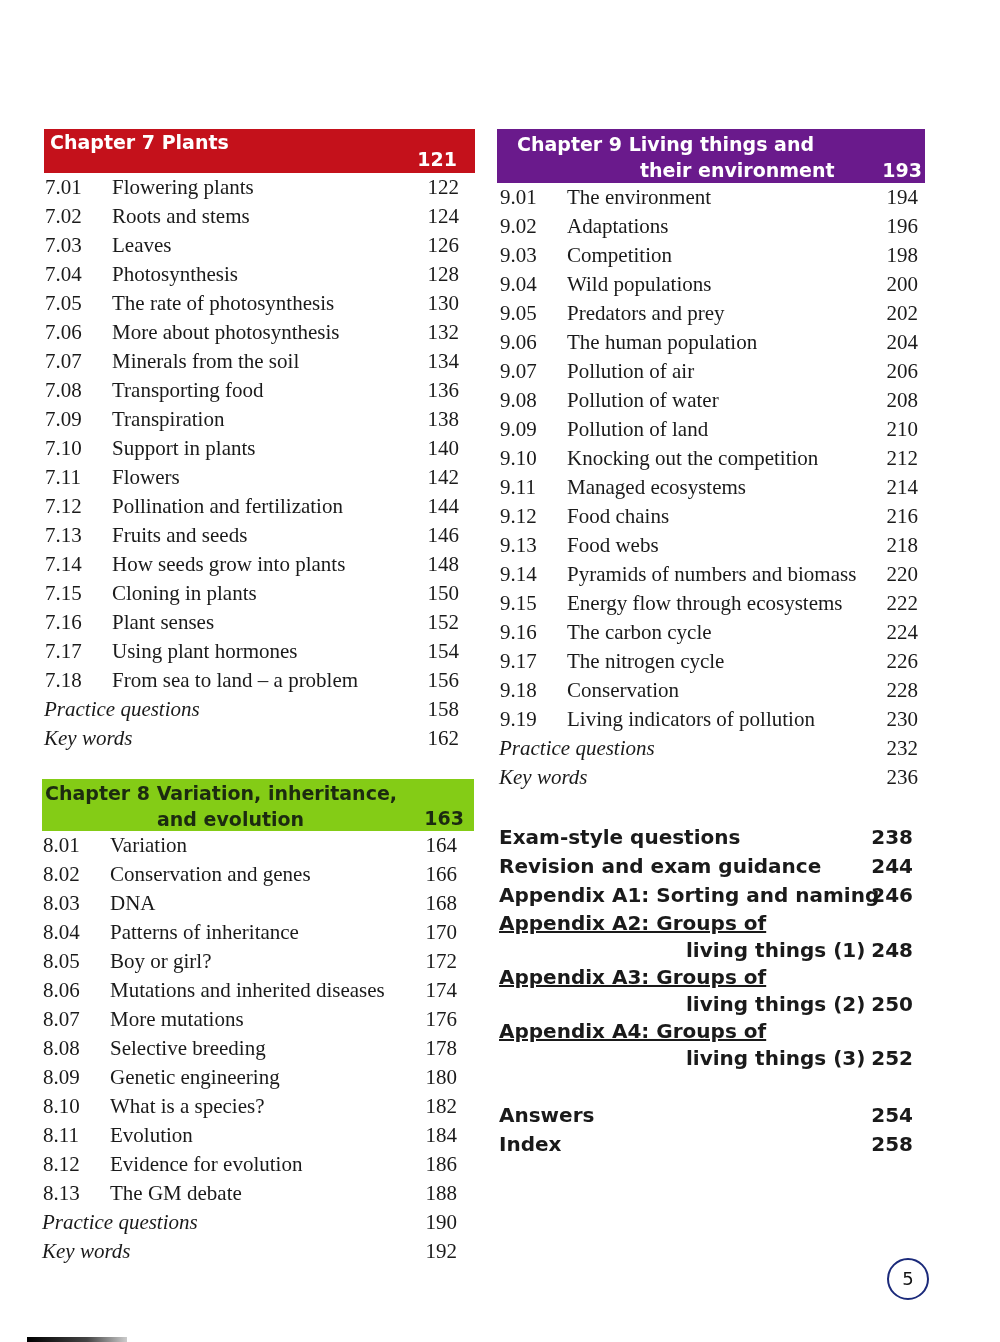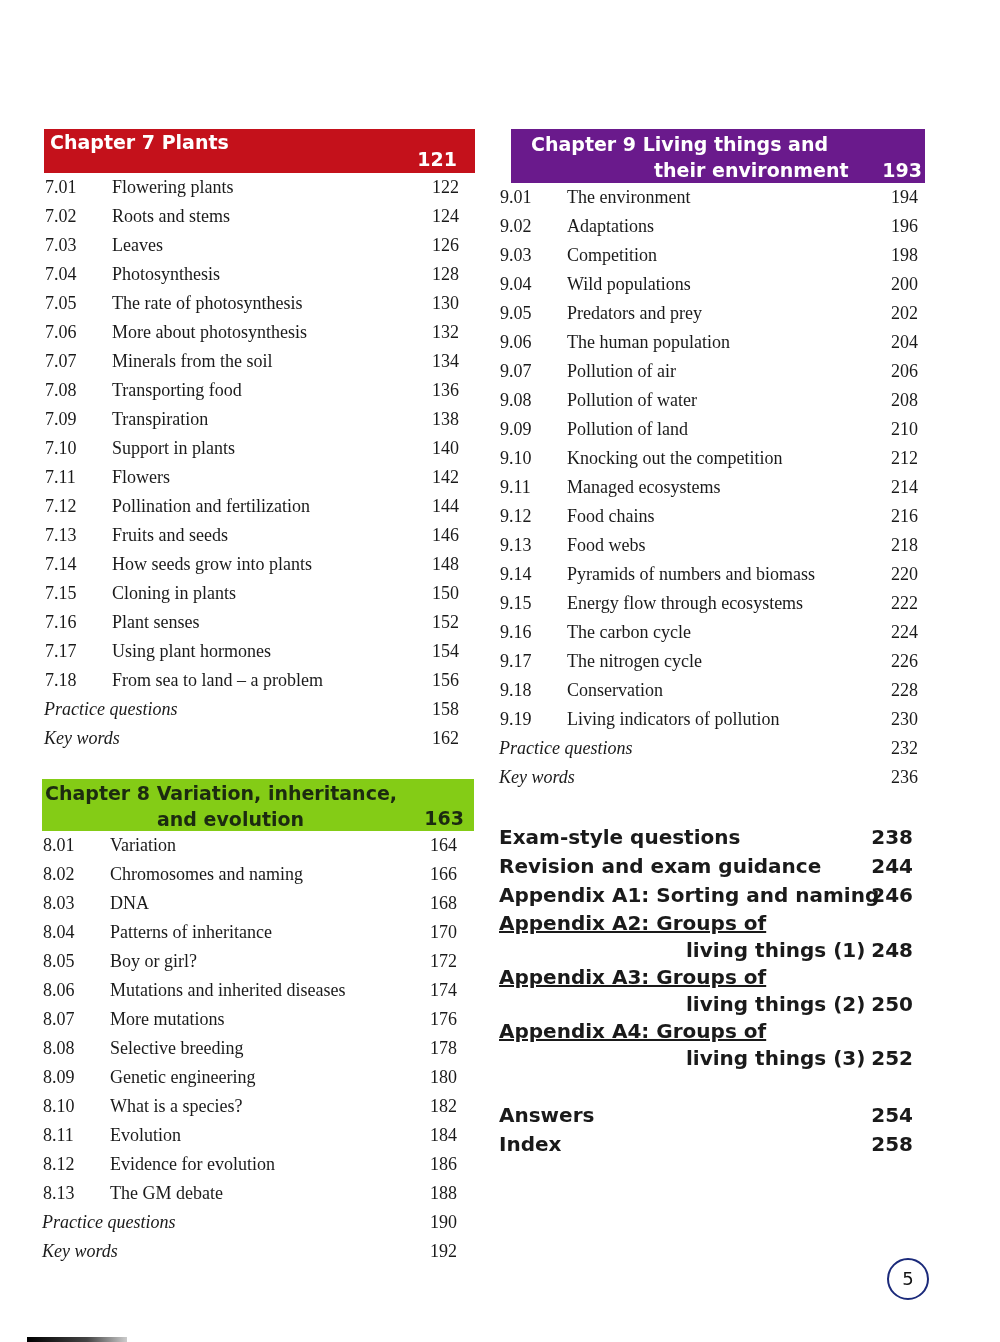--- a/index.html
+++ b/index.html
@@ -3,30 +3,30 @@
 <meta charset="utf-8">
 <style>
   html, body { margin:0; padding:0; }
   body { width:1000px; height:1342px; background:#ffffff; position:relative; overflow:hidden; color:#1a1a1a; }
   .col { position:absolute; }
   #col-left { left:42px; top:129px; width:432px; }
   #col-right { left:495px; top:129px; width:430px; }
 
   .ch-head { color:#fff; font-family:"DejaVu Sans", sans-serif; font-weight:bold; font-size:19px; position:relative; box-sizing:border-box; }
   .ch7 { background:#c4111b; height:44px; line-height:27px; padding:0 18px 0 6px; margin-left:2px; width:431px; }
-  .ch9 { background:#6a1a8c; height:54px; padding:2px 4px 0 20px; margin-left:16px; }
+  .ch9 { background:#6a1a8c; height:54px; padding:2px 4px 0 20px; margin-left:2px; }
   .ch8 { background:#84cc16; color:#1c2b10; height:52px; padding:1px 8px 0 3px; }
   .ch-head .num { position:absolute; right:18px; bottom:0; }
   .ch9 .num { right:3px; line-height:26px; }
   .ch8 .num { right:10px; line-height:26px; }
   .ch9 .l1, .ch9 .l2, .ch8 .l1, .ch8 .l2 { display:block; line-height:26px; }
   .ch9 .l2 { padding-left:123px; }
   .ch8 .l2 { padding-left:112px; }
 
-  .rows { font-family:"Liberation Serif", serif; font-size:18px; }
+  .rows { font-family:"Liberation Serif", serif; font-size:21px; }
   .row { height:29px; line-height:29px; position:relative; }
   .row .sec { position:absolute; left:3px; }
   .row .ttl { position:absolute; left:70px; white-space:nowrap; }
   .row .pg { position:absolute; right:15px; }
   .row.it .ttl { left:2px; font-style:italic; }
   #col-right .row .sec { left:5px; }
   #col-right .row .ttl { left:72px; }
   #col-right .row .pg { right:7px; }
   #col-right .row.it .ttl { left:4px; }
   #ch8-rows .row .sec { left:1px; }
@@ -163,21 +163,21 @@
     <span class="num">163</span>
   </div>
   <div id="ch8-rows" class="rows">
       <div class="row">
         <span class="sec">8.01</span>
         <span class="ttl">Variation</span>
         <span class="pg">164</span>
       </div>
       <div class="row">
         <span class="sec">8.02</span>
-        <span class="ttl">Chromosomes and naming</span>
+        <span class="ttl">Conservation and genes</span>
         <span class="pg">166</span>
       </div>
       <div class="row">
         <span class="sec">8.03</span>
         <span class="ttl">DNA</span>
         <span class="pg">168</span>
       </div>
       <div class="row">
         <span class="sec">8.04</span>
         <span class="ttl">Patterns of inheritance</span>

